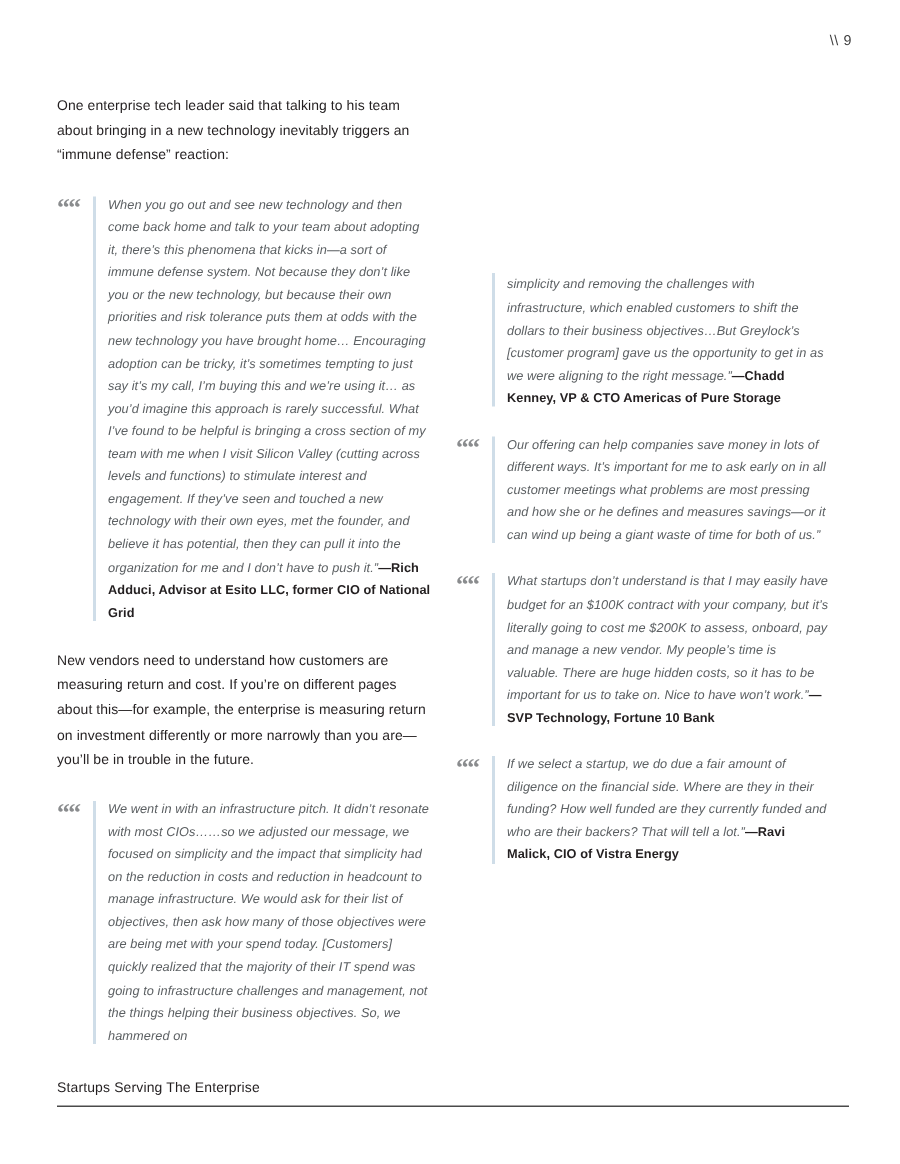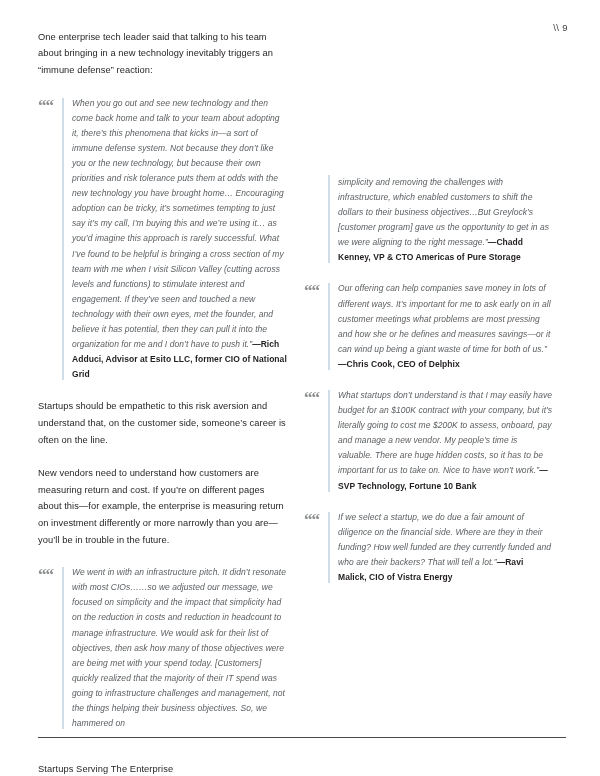--- a/index.html
+++ b/index.html
@@ -116,21 +116,21 @@
     position: absolute;
     left: 38px;
     right: 34px;
     top: 737px;
     height: 1.4px;
     background: #4a4a4a;
   }
   .footer-text {
     position: absolute;
     left: 38px;
-    top: 764px;
+    top: 720px;
     font-size: 9.3px;
     color: #231f20;
     letter-spacing: 0.1px;
   }
 </style>
 </head>
 <body>
 
 <div class="page">
 
@@ -141,21 +141,20 @@
     <div class="col">
 
       <p class="body">One enterprise tech leader said that talking to his team about bringing in a new technology inevitably triggers an “immune defense” reaction:</p>
 
       <div class="quote">
         <span class="qmark">““</span>
         <span class="bar"></span>
         <p class="qtext"><span>When you go out and see new technology and then come back home and talk to your team about adopting it, there’s this phenomena that kicks in—a sort of immune defense system. Not because they don’t like you or the new technology, but because their own priorities and risk tolerance puts them at odds with the new technology you have brought home… Encouraging adoption can be tricky, it’s sometimes tempting to just say it’s my call, I’m buying this and we’re using it… as you’d imagine this approach is rarely successful. What I’ve found to be helpful is bringing a cross section of my team with me when I visit Silicon Valley (cutting across levels and functions) to stimulate interest and engagement. If they’ve seen and touched a new technology with their own eyes, met the founder, and believe it has potential, then they can pull it into the organization for me and I don’t have to push it.”</span><b>—Rich Adduci, Advisor at Esito LLC, former CIO of National Grid</b></p>
       </div>
 
-      <p class="body">Startups should be empathetic to this risk aversion and understand that, on the customer side, someone’s career is often on the line.</p>
 
       <p class="body">New vendors need to understand how customers are measuring return and cost. If you’re on different pages about this—for example, the enterprise is measuring return on investment differently or more narrowly than you are—you’ll be in trouble in the future.</p>
 
       <div class="quote">
         <span class="qmark">““</span>
         <span class="bar"></span>
         <p class="qtext">We went in with an infrastructure pitch. It didn’t resonate with most CIOs……so we adjusted our message, we focused on simplicity and the impact that simplicity had on the reduction in costs and reduction in headcount to manage infrastructure. We would ask for their list of objectives, then ask how many of those objectives were are being met with your spend today. [Customers] quickly realized that the majority of their IT spend was going to infrastructure challenges and management, not the things helping their business objectives. So, we hammered on</p>
       </div>
 
     </div>
@@ -163,21 +162,21 @@
     <div class="col">
 
       <div class="quote continued">
         <span class="bar"></span>
         <p class="qtext"><span>simplicity and removing the challenges with infrastructure, which enabled customers to shift the dollars to their business objectives…But Greylock’s [customer program] gave us the opportunity to get in as we were aligning to the right message.”</span><b>—Chadd Kenney, VP &amp; CTO Americas of Pure Storage</b></p>
       </div>
 
       <div class="quote">
         <span class="qmark">““</span>
         <span class="bar"></span>
-        <p class="qtext"><span>Our offering can help companies save money in lots of different ways. It’s important for me to ask early on in all customer meetings what problems are most pressing and how she or he defines and measures savings—or it can wind up being a giant waste of time for both of us.”</span><b class="attrib-block">—Chris Cook, CEO of Delphix</b></p>
+        <p class="qtext"><span>Our offering can help companies save money in lots of different ways. It’s important for me to ask early on in all customer meetings what problems are most pressing and how she or he defines and measures savings—or it can wind up being a giant waste of time for both of us.”</span></p>
       </div>
 
 
       <div class="quote">
         <span class="qmark">““</span>
         <span class="bar"></span>
         <p class="qtext"><span>What startups don’t understand is that I may easily have budget for an $100K contract with your company, but it’s literally going to cost me $200K to assess, onboard, pay and manage a new vendor. My people’s time is valuable. There are huge hidden costs, so it has to be important for us to take on. Nice to have won’t work.”</span><b>—SVP Technology, Fortune 10 Bank</b></p>
       </div>
 
       <div class="quote">

